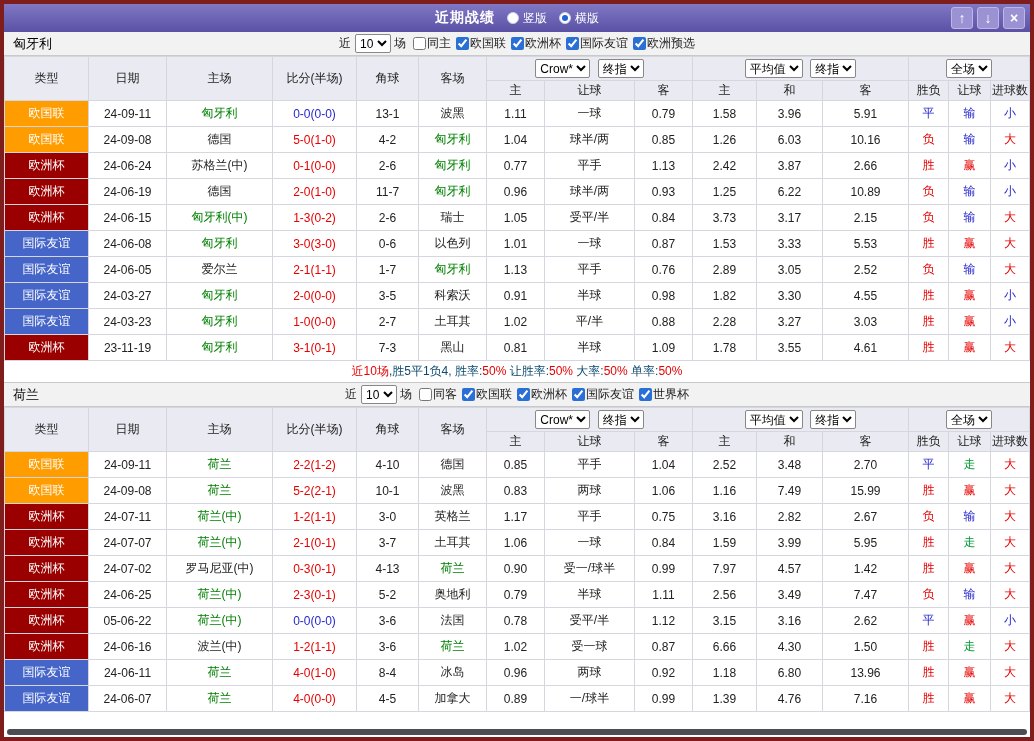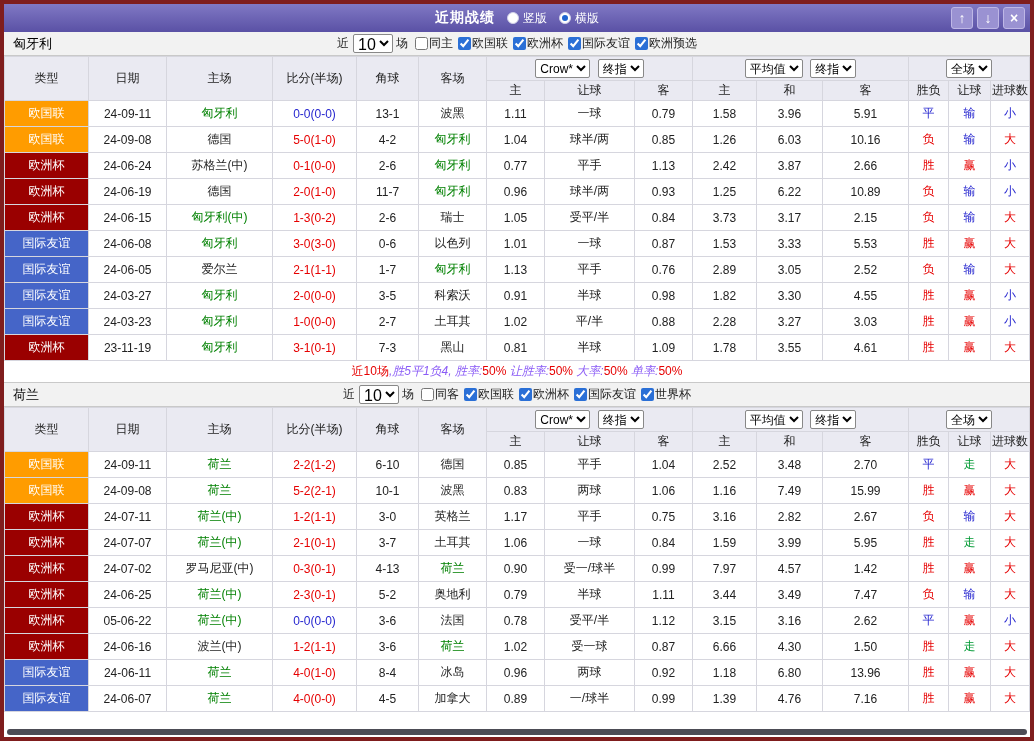--- a/index.html
+++ b/index.html
@@ -15,21 +15,21 @@
 .radio { display: inline-flex; align-items: center; gap: 4px; font-size: 12px; cursor: pointer; }
 .radio-dot { width: 12px; height: 12px; border-radius: 50%; background: #fff; border: 1px solid #cfcfe8; position: relative; display: inline-block; }
 .radio-dot.sel::after { content: ""; position: absolute; left: 2px; top: 2px; width: 6px; height: 6px; border-radius: 50%; background: #1f64d0; }
 .tb-btns { position: absolute; right: 5px; top: 3px; display: flex; gap: 4px; }
 .tb-btn { width: 22px; height: 22px; border-radius: 3px; background: #9a92d2; border: 1px solid #beb7e6; color: #fff; font-size: 14px; font-weight: bold; text-align: center; line-height: 19px; cursor: pointer; font-family: inherit; padding: 0; }
 
 
 .filterbar { height: 24px; background: #f2f2f2; border-bottom: 1px solid #c9c9c9; display: flex; align-items: center; position: relative; font-size: 12px; color: #222; }
 .team-name { position: absolute; left: 9px; font-size: 13px; color: #000; }
 .filters { margin: 0 auto; display: flex; align-items: center; }
-.filters select { height: 19px; font-size: 16px; margin: 0 3px; font-family: inherit; background: #fff; border: 1px solid #888; border-radius: 2px; }
+.filters select { height: 19px; font-size: 12px; margin: 0 3px; font-family: inherit; background: #fff; border: 1px solid #888; border-radius: 2px; }
 .filters label { display: inline-flex; align-items: center; cursor: pointer; }
 .filters input[type=checkbox] { width: 13px; height: 13px; accent-color: #2a6fd6; margin: 0 1px 0 5px; }
 .near-label { margin-right: 1px; }
 .games-label { margin-right: 2px; }
 
 
 table.grid { width: 100%; border-collapse: collapse; table-layout: fixed; font-size: 12px; color: #222; }
 .grid th, .grid td { border: 1px solid #d6d6de; text-align: center; white-space: nowrap; overflow: hidden; padding: 0; }
 .grid thead th { background: #eaeaf2; font-weight: normal; color: #222; }
 .grid thead tr.h1 th { height: 24px; }
@@ -41,21 +41,21 @@
 
 .summary { height: 22px; line-height: 21px; text-align: center; font-size: 12px; border-bottom: 1px solid #c9c9c9; background: #fff; }
 
 .spacer { flex: 1; background: #fff; }
 .bottom-bar { flex: 0 0 6px; background: #4c4c55; margin: 0 3px 2px 3px; border-radius: 3px; }
 
 
 .c-r { color: #e60000; }
 .c-b { color: #2626cf; margin-top: 18px; }
 .c-g { color: #009933; }
-.c-k { color: #8b5cf6; font-style: italic; }
+.c-k { color: #0c4a6e; }
 .t-green { color: #008000; }
 </style>
 </head>
 <body>
 
 <div class="window">
   <div class="titlebar">
     <div class="tb-center">
       <span class="tb-title">近期战绩</span>
       <span class="radio">
@@ -402,21 +402,21 @@
           <th class="sub-th">让球</th>
           <th class="sub-th">进球数</th>
         </tr>
       </thead>
       <tbody>
             <tr>
               <td class="type-cell" style="background: rgb(255, 156, 0);">欧国联</td>
               <td>24-09-11</td>
               <td class="t-green">荷兰</td>
               <td class="c-r">2-2(1-2)</td>
-              <td>6-10</td>
+              <td>4-10</td>
               <td>德国</td>
               <td>0.85</td>
               <td>平手</td>
               <td>1.04</td>
               <td>2.52</td>
               <td>3.48</td>
               <td>2.70</td>
               <td class="c-b">平</td>
               <td class="c-g">走</td>
               <td class="c-r">大</td>
@@ -492,21 +492,21 @@
             <tr>
               <td class="type-cell" style="background: rgb(154, 0, 0);">欧洲杯</td>
               <td>24-06-25</td>
               <td class="t-green">荷兰(中)</td>
               <td class="c-r">2-3(0-1)</td>
               <td>5-2</td>
               <td>奥地利</td>
               <td>0.79</td>
               <td>半球</td>
               <td>1.11</td>
-              <td>3.44</td>
+              <td>2.56</td>
               <td>3.49</td>
               <td>7.47</td>
               <td class="c-r">负</td>
               <td class="c-b">输</td>
               <td class="c-r">大</td>
             </tr>
             <tr>
               <td class="type-cell" style="background: rgb(154, 0, 0);">欧洲杯</td>
               <td>05-06-22</td>
               <td class="t-green">荷兰(中)</td>

